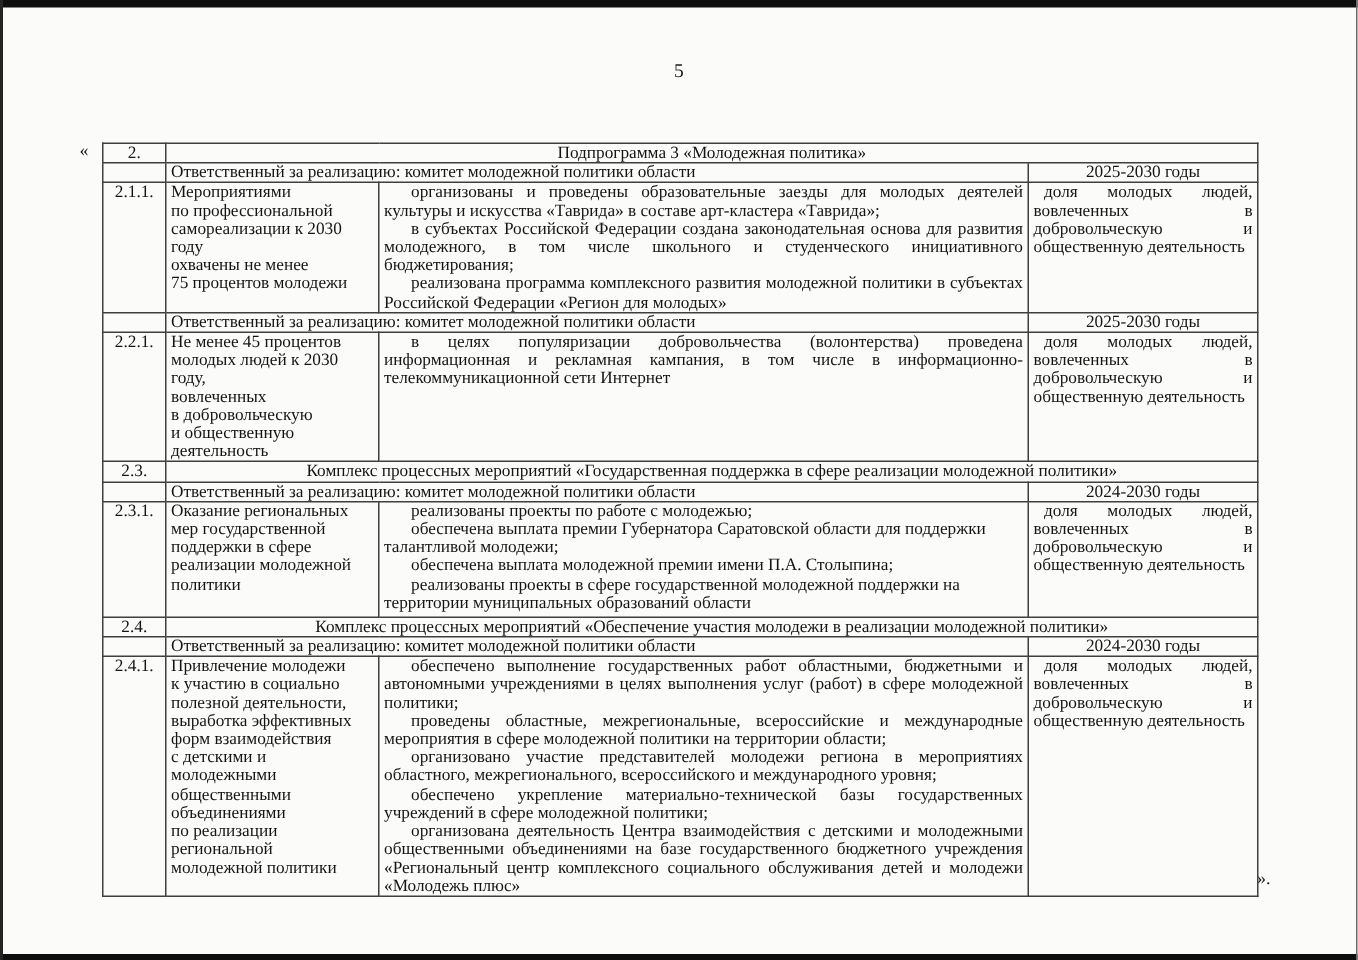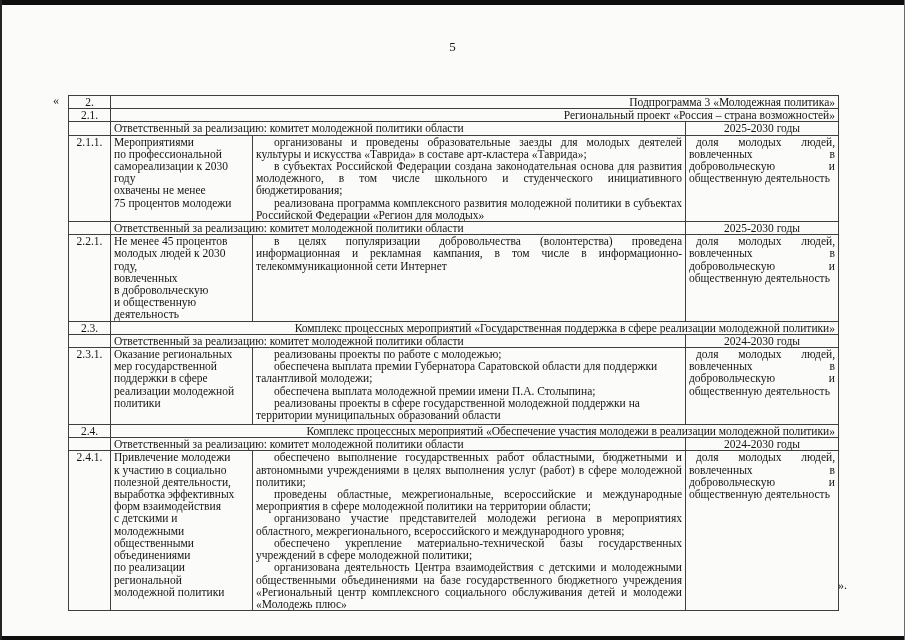--- a/index.html
+++ b/index.html
@@ -26,21 +26,21 @@
   }
   table.doc td {
     border:1px solid #3f3f3f;
     vertical-align:top;
     font-size:11.5px;
     line-height:12.2px;
     padding:0 3px;
     overflow:hidden;
   }
   td.num    { text-align:center; padding:0 1px; }
-  td.title  { text-align:right;margin-left:19px; }
+  td.title  { text-align:center;margin-left:19px; }
   td.years  { text-align:center; }
   td.target { white-space:pre-line; }
   td.results p { margin:0; text-indent:18px; }
   td.results.justify { text-align:justify;margin-left:44px; }
   td.indicator { text-align:justify; text-indent:7px;margin-top:36px; }
 
   tr.rh-line  { height:13px; }
   tr.rh-r211  { height:74px;font-family:Liberation Serif, serif; }
   tr.rh-r221  { height:81px; }
   tr.rh-r231  { height:77px;padding-left:24px; }
@@ -64,24 +64,20 @@
       <col style="width:142px">
       <col style="width:433px">
       <col style="width:153px">
   </colgroup>
   <tbody>
     <tr class="rh-line">
       <td class="num">2.</td>
       <td class="title" colspan="3">Подпрограмма 3 «Молодежная политика»</td>
     </tr>
 
-    <tr class="rh-line">
-      <td class="num">2.1.</td>
-      <td class="title" colspan="3">Региональный проект «Россия – страна возможностей»</td>
-    </tr>
     <tr class="rh-line">
       <td class="num"></td>
       <td colspan="2">Ответственный за реализацию: комитет молодежной политики области</td>
       <td class="years">2025-2030 годы</td>
     </tr>
     <tr class="rh-r211">
       <td class="num">2.1.1.</td>
       <td class="target">Мероприятиями
 по профессиональной
 самореализации к 2030 году

